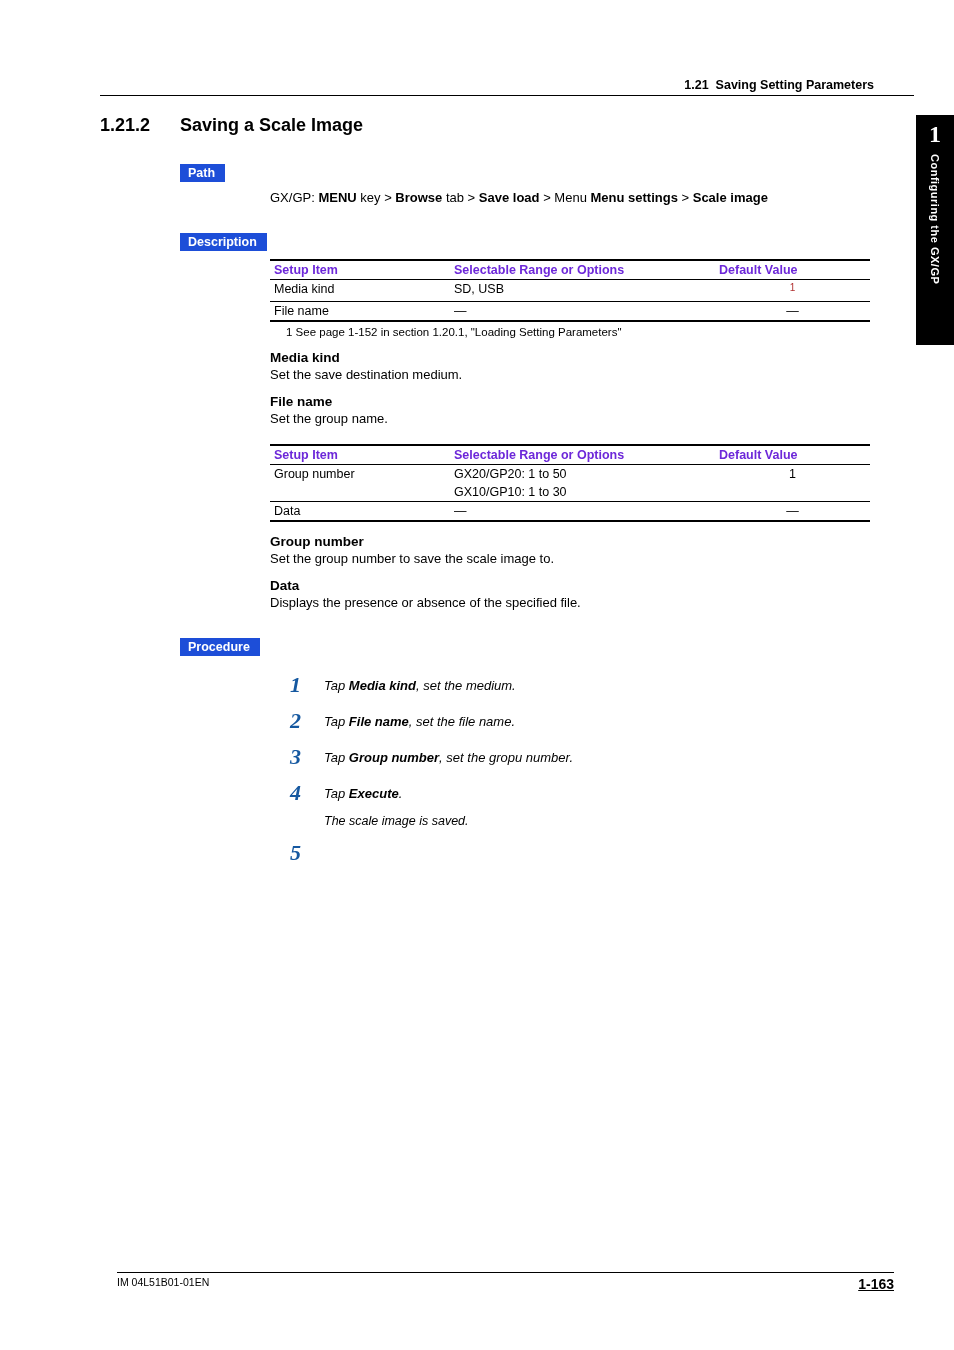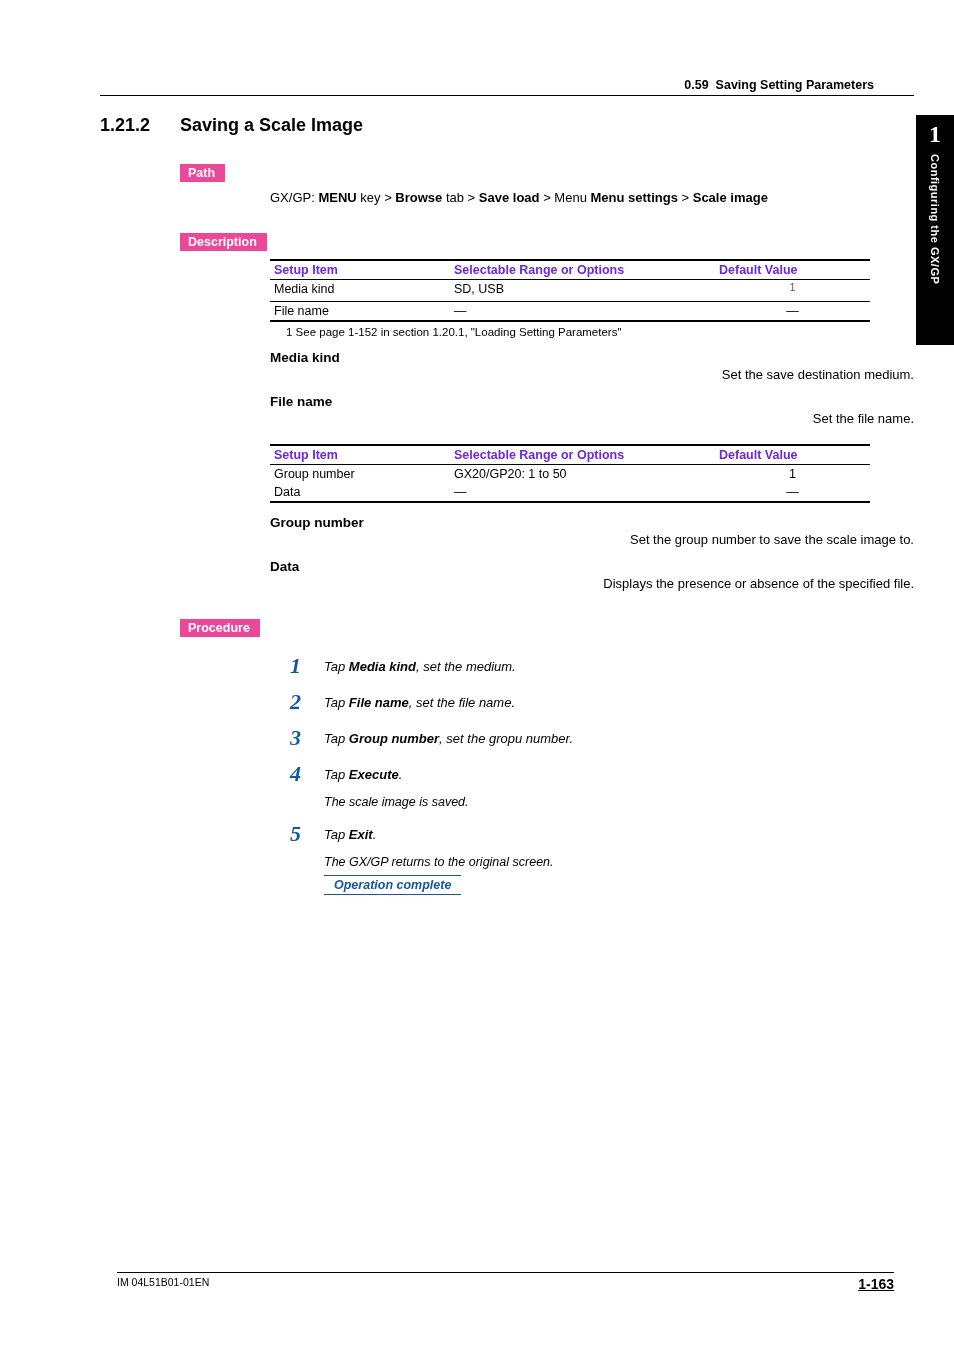--- a/index.html
+++ b/index.html
@@ -66,21 +66,21 @@
     font-weight: bold;
     width: 80px;
     flex-shrink: 0;
   }
   .section-title {
     font-size: 18px;
     font-weight: bold;
   }
   .gray-pill {
     display: inline-block;
-    background: #ec4899;
+    background: #1d4ed8;
     color: #fff;
     font-size: 12.5px;
     font-weight: bold;
     padding: 2px 10px 2px 8px;
     margin-top: 28px;
   }
   .gray-pill.outdent {
     margin-left: 80px;
   }
   .path-line {
@@ -121,21 +121,20 @@
     margin-top: 4px;
   }
   .sub-head {
     font-weight: bold;
     font-size: 13.5px;
     margin-top: 12px;
   }
   .sub-text {
     font-size: 13px;
     margin-top: 2px;
-    text-align: right;
   }
   .sup { color: #b03030; font-size: 10px; vertical-align: super; }
   .proc-list {
     margin-left: 190px;
     margin-top: 18px;
   }
   .proc-item {
     display: flex;
     align-items: flex-start;
     margin-bottom: 14px;
@@ -175,21 +174,21 @@
   }
   .footer .left { float: left; }
   .footer .right { float: right; font-weight: bold; font-size: 14px; text-decoration: underline; }
 </style>
 </head>
 <body>
 
 <div class="page">
 
   <div class="running-head">
-    <b>0.59</b>
+    <b>1.21</b>
     &nbsp;<b>Saving Setting Parameters</b>
   </div>
   <div class="rule-top"></div>
 
   <div class="side-tab">
     <span class="num">1</span>
     <span class="label">Configuring the GX/GP</span>
   </div>
 
   <div class="section-row">
@@ -225,34 +224,39 @@
       </tr>
     </tbody>
       </table>
 
     <div class="footnote">1   See page 1-152 in section 1.20.1, "Loading Setting Parameters"</div>
 
     <div class="sub-head">Media kind</div>
     <div class="sub-text">Set the save destination medium.</div>
 
     <div class="sub-head">File name</div>
-    <div class="sub-text">Set the file name.</div>
+    <div class="sub-text">Set the group name.</div>
 
     <table class="setup" style="margin-top:18px">
       <tbody>
           <tr>
         <th style="width:180px">Setup Item</th>
         <th style="width:265px">Selectable Range or Options</th>
         <th>Default Value</th>
       </tr>
       <tr>
         <td class="noborder">Group number</td>
         <td class="noborder">GX20/GP20: 1 to 50</td>
         <td class="noborder" style="text-align:center">1</td>
       </tr>
+      <tr>
+        <td></td>
+        <td>GX10/GP10: 1 to 30</td>
+        <td></td>
+      </tr>
       <tr class="lastline">
         <td>Data</td>
         <td>—</td>
         <td style="text-align:center">—</td>
       </tr>
     </tbody>
       </table>
 
     <div class="sub-head">Group number</div>
     <div class="sub-text">Set the group number to save the scale image to.</div>
@@ -283,25 +287,20 @@
     <div class="proc-item">
       <div class="proc-num">4</div>
       <div class="proc-body">
         <span>Tap </span><b>Execute</b><span>.</span>
         <div class="proc-sub">The scale image is saved.</div>
       </div>
     </div>
 
     <div class="proc-item">
       <div class="proc-num">5</div>
-      <div class="proc-body">
-        <span>Tap </span><b>Exit</b><span>.</span>
-        <div class="proc-sub">The GX/GP returns to the original screen.</div>
-        <div class="op-complete">Operation complete</div>
-      </div>
     </div>
 
   </div>
 
   <div class="footer">
     <span class="left">IM 04L51B01-01EN</span>
     <span class="right">1-163</span>
   </div>
 
 </div>

